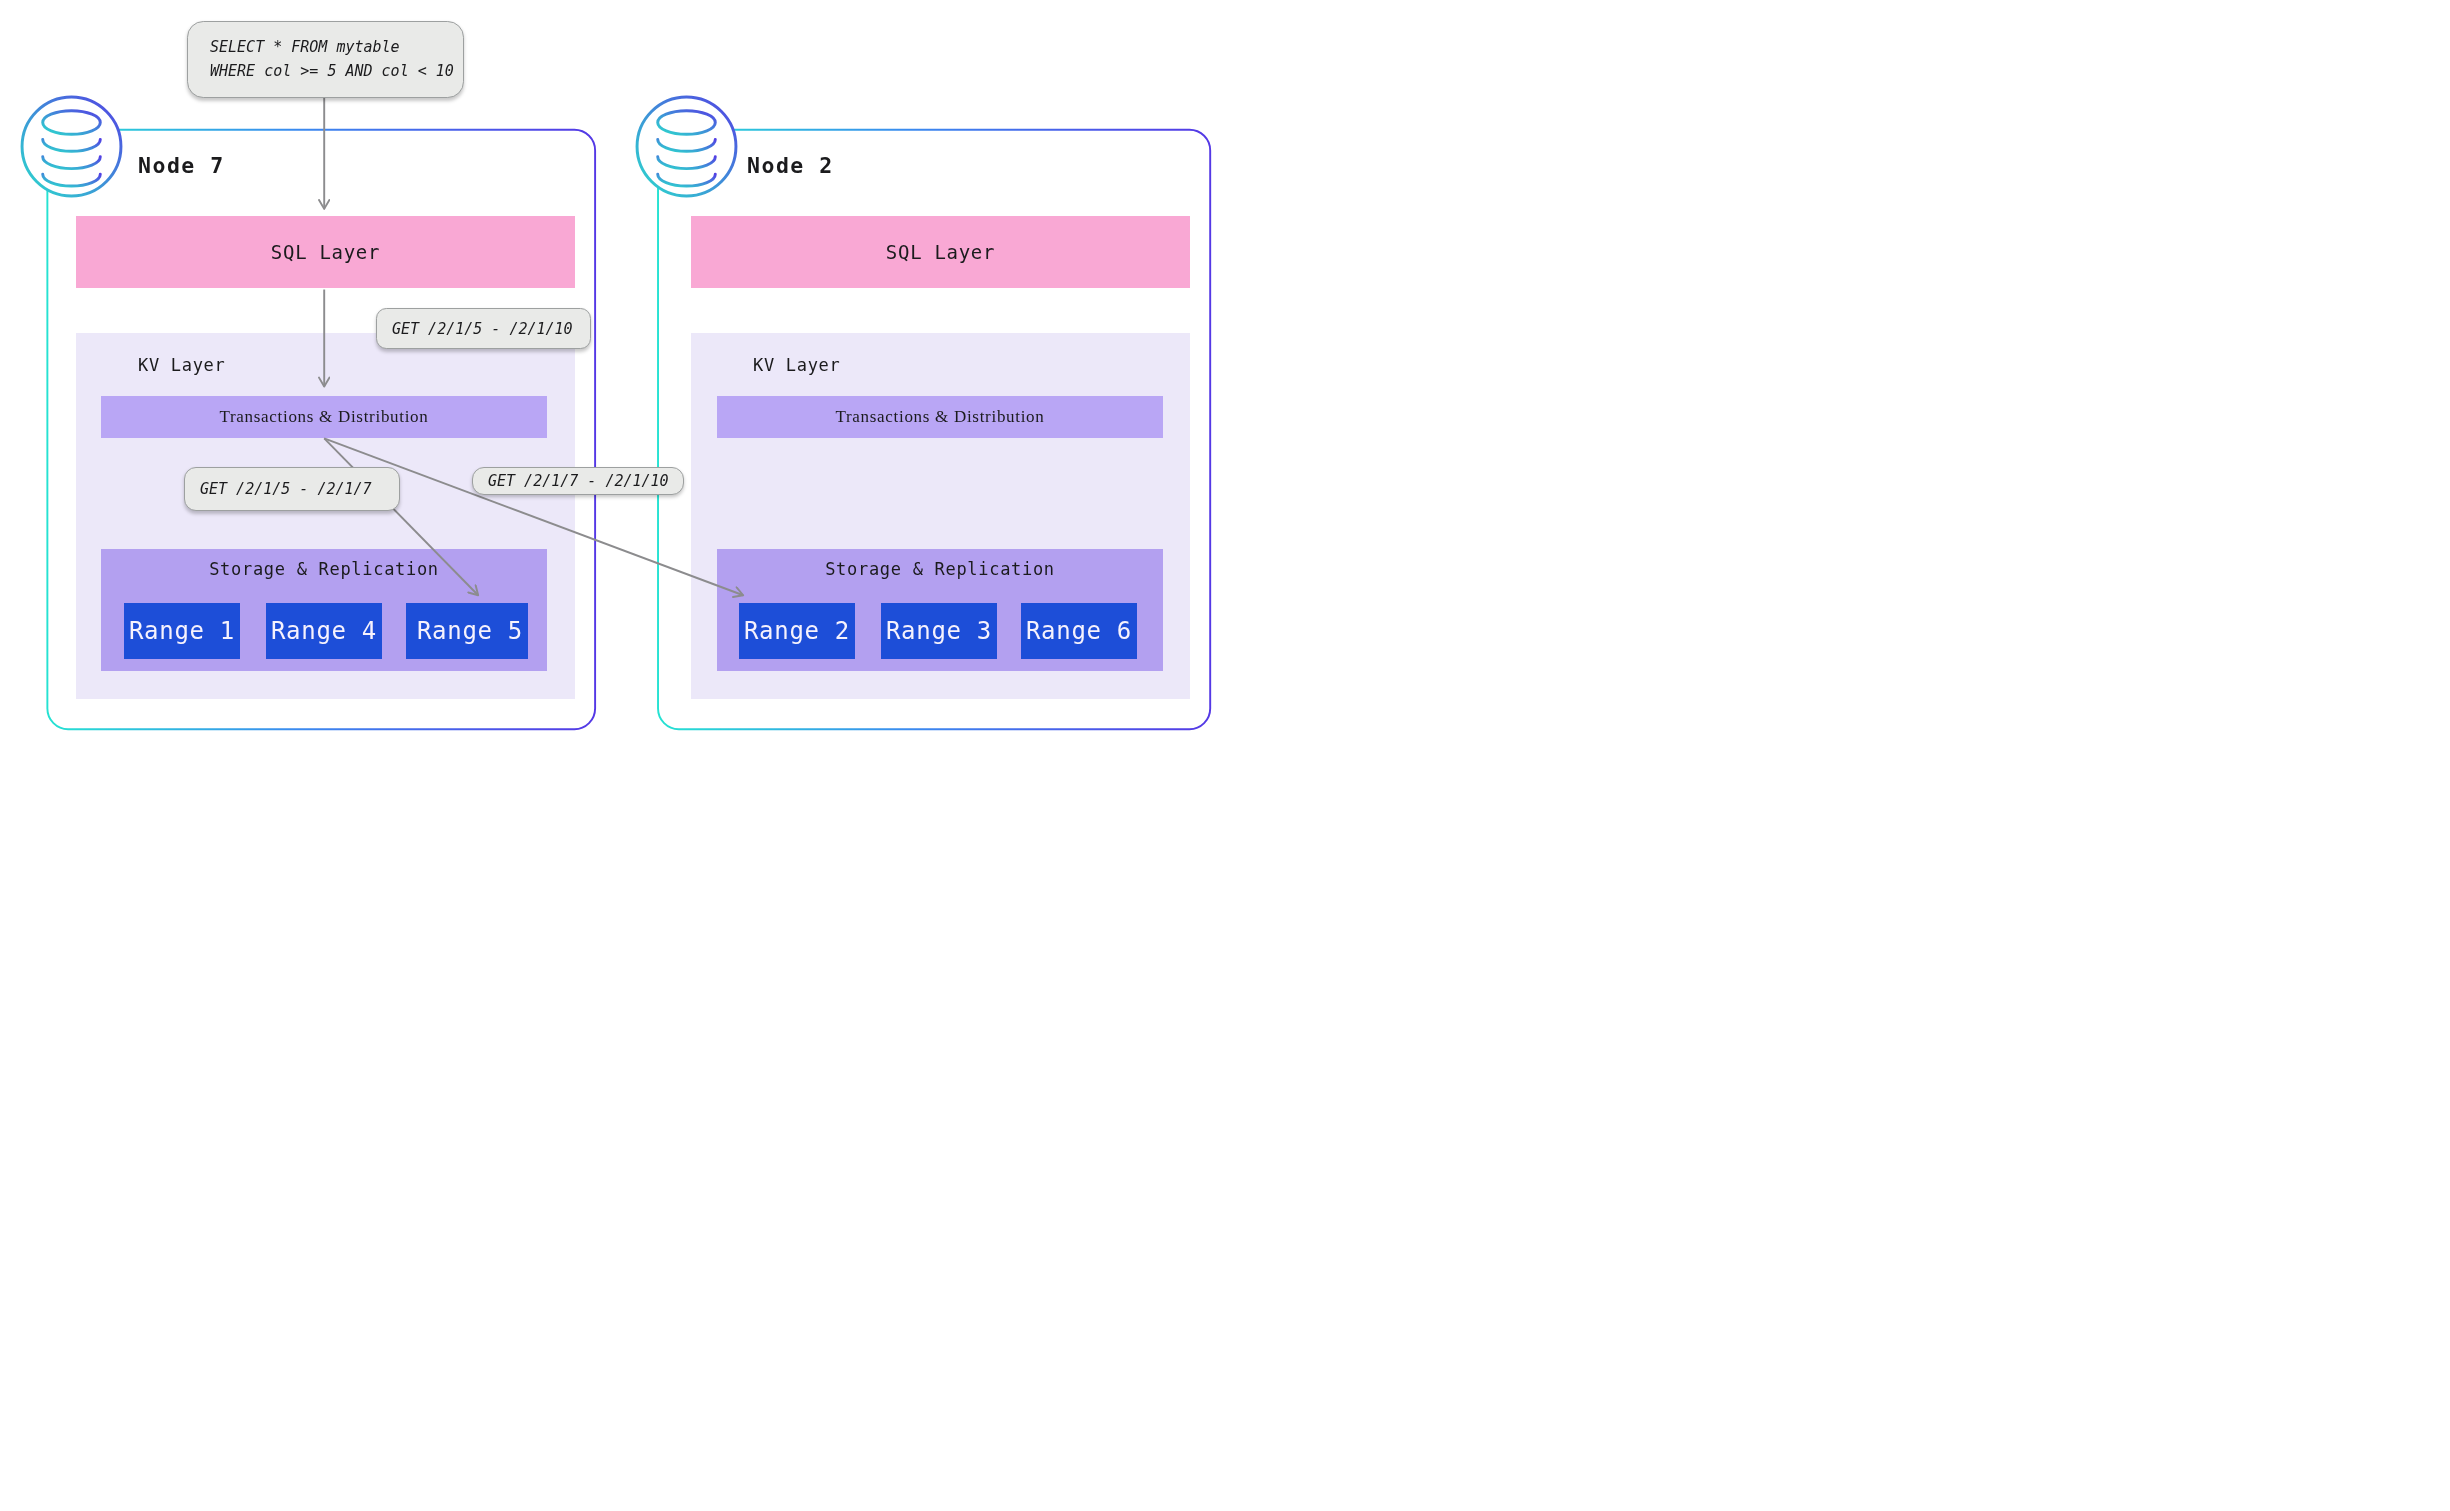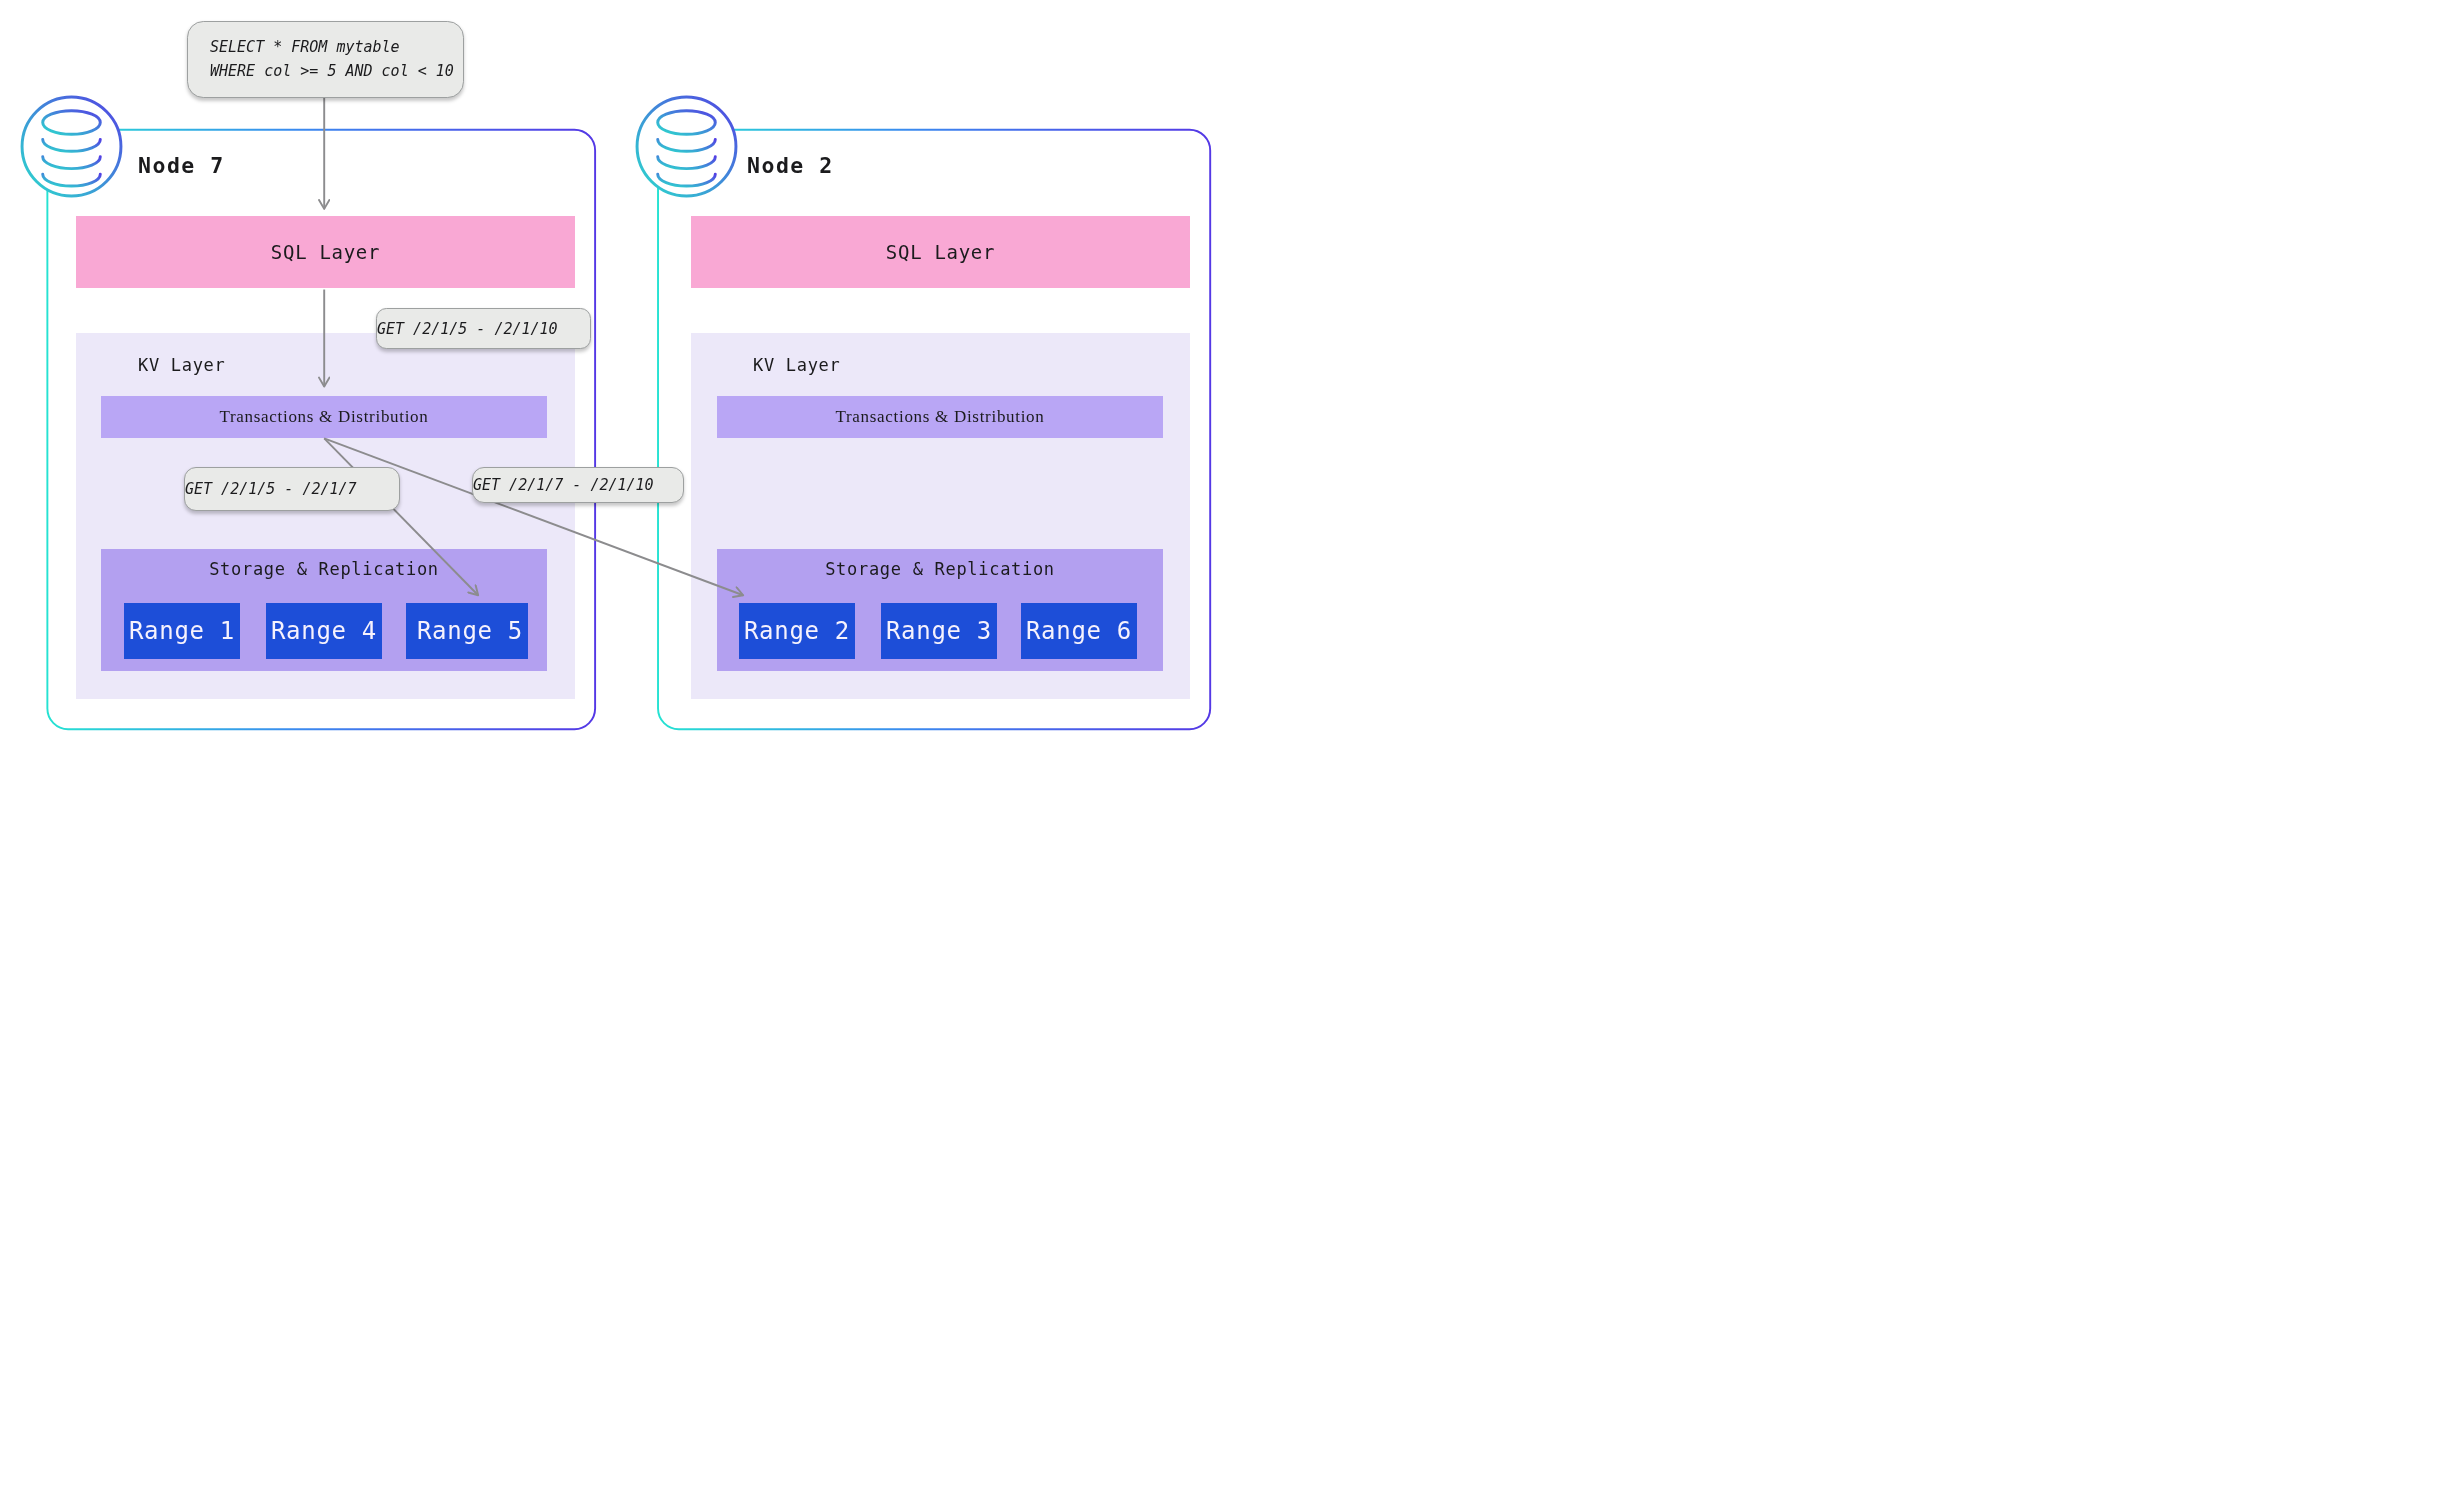--- a/index.html
+++ b/index.html
@@ -23,21 +23,21 @@
   }
   .storage-box{background:#b3a0f0;}
   .storage-label{padding-top:10.4px;text-align:center;font-size:17px;letter-spacing:0.7px;}
   .range-box{
     background:#1d4ed8;color:#f6f2fd;display:flex;align-items:center;justify-content:center;
     font-size:24px;letter-spacing:0.7px;
   }
   .bubble{
     background:#e9eae8;border:1.5px solid #9da0a0;box-shadow:0 2.2px 3.7px rgba(0,0,0,0.22);
     font-style:italic;font-size:15px;display:flex;align-items:center;
-    border-radius:12px;box-sizing:border-box;white-space:nowrap;
+    border-radius:12px;padding-left:15px;box-sizing:border-box;white-space:nowrap;
   }
   .query-bubble{
     border-radius:16.3px;flex-direction:column;align-items:flex-start;justify-content:center;
     padding-left:22px;line-height:1.55;
   }
   .node-title{font-size:21.5px;font-weight:bold;letter-spacing:1.5px;}
 </style>
 </head>
 <body>
 
@@ -104,21 +104,21 @@
   <div class="abs z5 bubble query-bubble" style="left:187px;top:21px;width:277px;height:77px;">
     <span>SELECT * FROM mytable</span>
     <span>WHERE col &gt;= 5 AND col &lt; 10</span>
   </div>
   <div class="abs z5 bubble" style="left:376px;top:308px;width:215px;height:41px;border-radius:10.4px;">
     <span>GET /2/1/5 - /2/1/10</span>
   </div>
   <div class="abs z5 bubble" style="left:184px;top:467px;width:216px;height:44px;">
     <span>GET /2/1/5 - /2/1/7</span>
   </div>
-  <div class="abs z5 bubble" style="left:472px;top:467px;width:212px;height:36px;">
+  <div class="abs z5 bubble" style="left:472px;top:467px;width:212px;height:28px;">
     <span>GET /2/1/7 - /2/1/10</span>
   </div>
 
   <div class="abs z6" style="left:18px;top:93px;width:107px;height:107px;">
     <svg width="107" height="107" viewBox="0 0 145 145">
       <circle cx="72.5" cy="72.5" r="67" fill="#ffffff" stroke="url(#g-icon)" stroke-width="4"></circle>
       <g fill="none" stroke="url(#g-icon)" stroke-width="4" stroke-linecap="round">
         <ellipse cx="72.5" cy="40" rx="39" ry="16"></ellipse>
         <path d="M33.5,40 V110"></path>
         <path d="M111.5,40 V110"></path>

